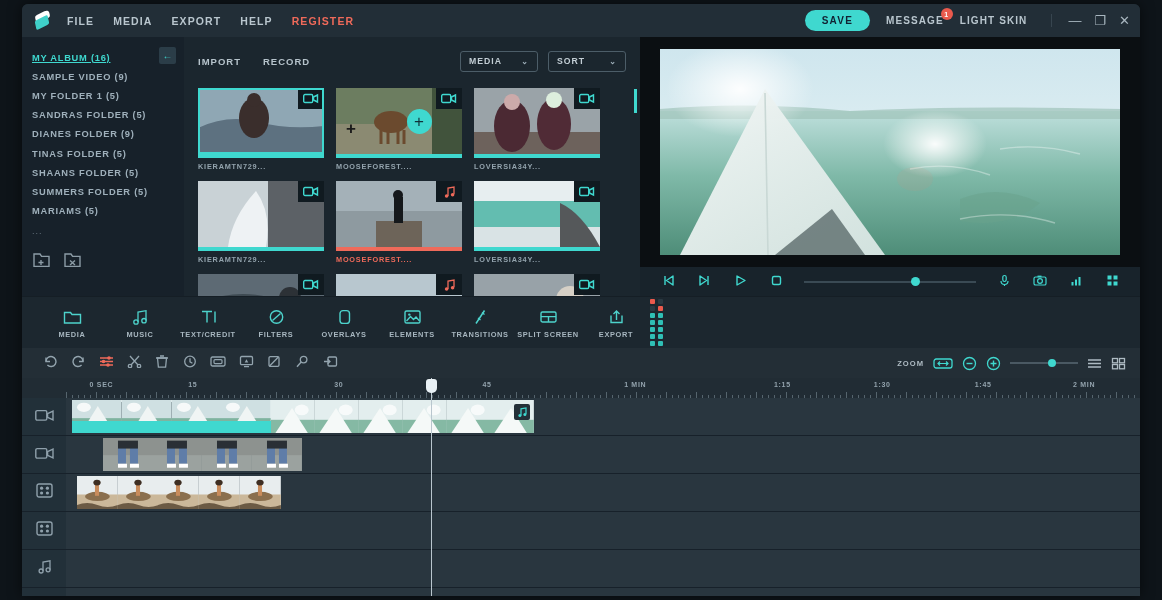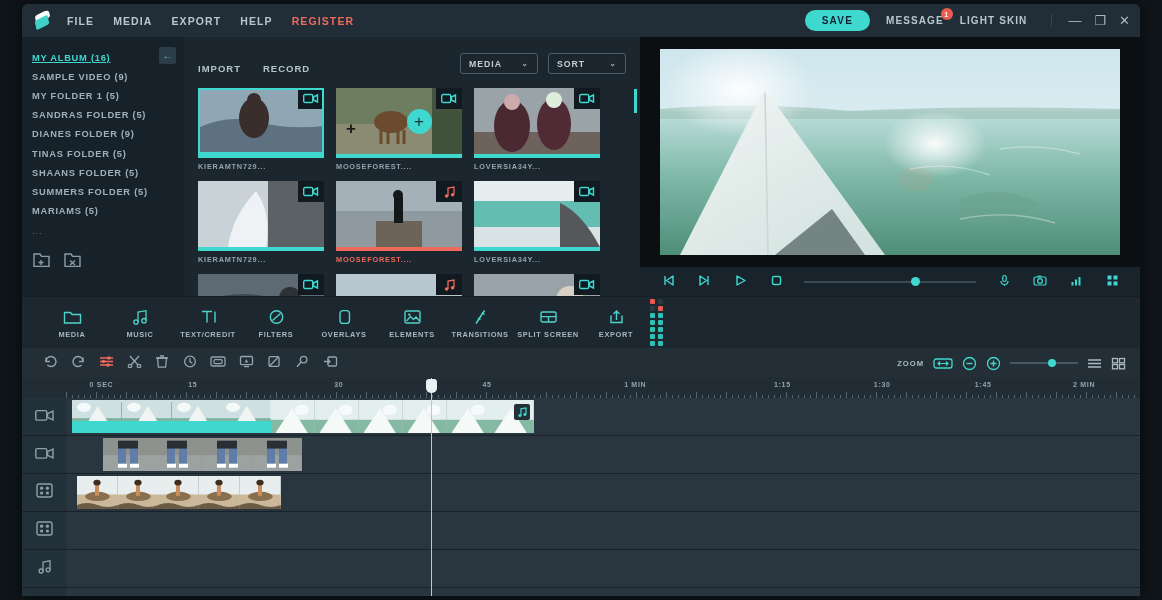--- a/index.html
+++ b/index.html
@@ -47,21 +47,21 @@
   .folder.active { color:#3fd8cf; text-decoration:underline; }
   .dots { color:#67757f; font-size:9px; letter-spacing:1px; padding:5px 0 0; }
   .collapse { position:absolute; right:8px; top:10px; width:17px;height:17px; background:#2b3d48;
               border-radius:2px; color:#3fd8cf; font-size:10px; display:flex; align-items:center;
               justify-content:center; cursor:pointer; }
   .fbtns { display:flex; gap:12px; padding-top:16px; }
   .fbtns svg { cursor:pointer; }
 
   
   .media-panel { flex:1; background:#1b262e; padding:11px 14px 0 14px; position:relative; overflow:hidden;}
-  .mp-top { display:flex; align-items:flex-end; height:26px; }
+  .mp-top { display:flex; align-items:center; height:26px; }
   .mp-top .lnk { font-size:9.5px; letter-spacing:1px; font-weight:bold; color:#b6c3cb;
                  margin-right:22px; cursor:pointer; }
   .dd { margin-left:auto; display:flex; gap:10px; }
   .drop { border:1px solid #4c5d68; border-radius:3px; width:78px; height:21px; display:flex;
           align-items:center; justify-content:space-between; padding:0 8px; font-size:8.7px;
           letter-spacing:1px; font-weight:bold; color:#c3ced5; cursor:pointer; }
   .drop .cv { font-size:8px; color:#9fb0bb; }
   .grid { display:grid; grid-template-columns:repeat(3,126px); gap:10px 12px; margin-top:14px; }
   .cell { position:relative; cursor:pointer; }
   .thumb { width:126px; height:66px; position:relative; overflow:hidden; background:#2a3a44; }

